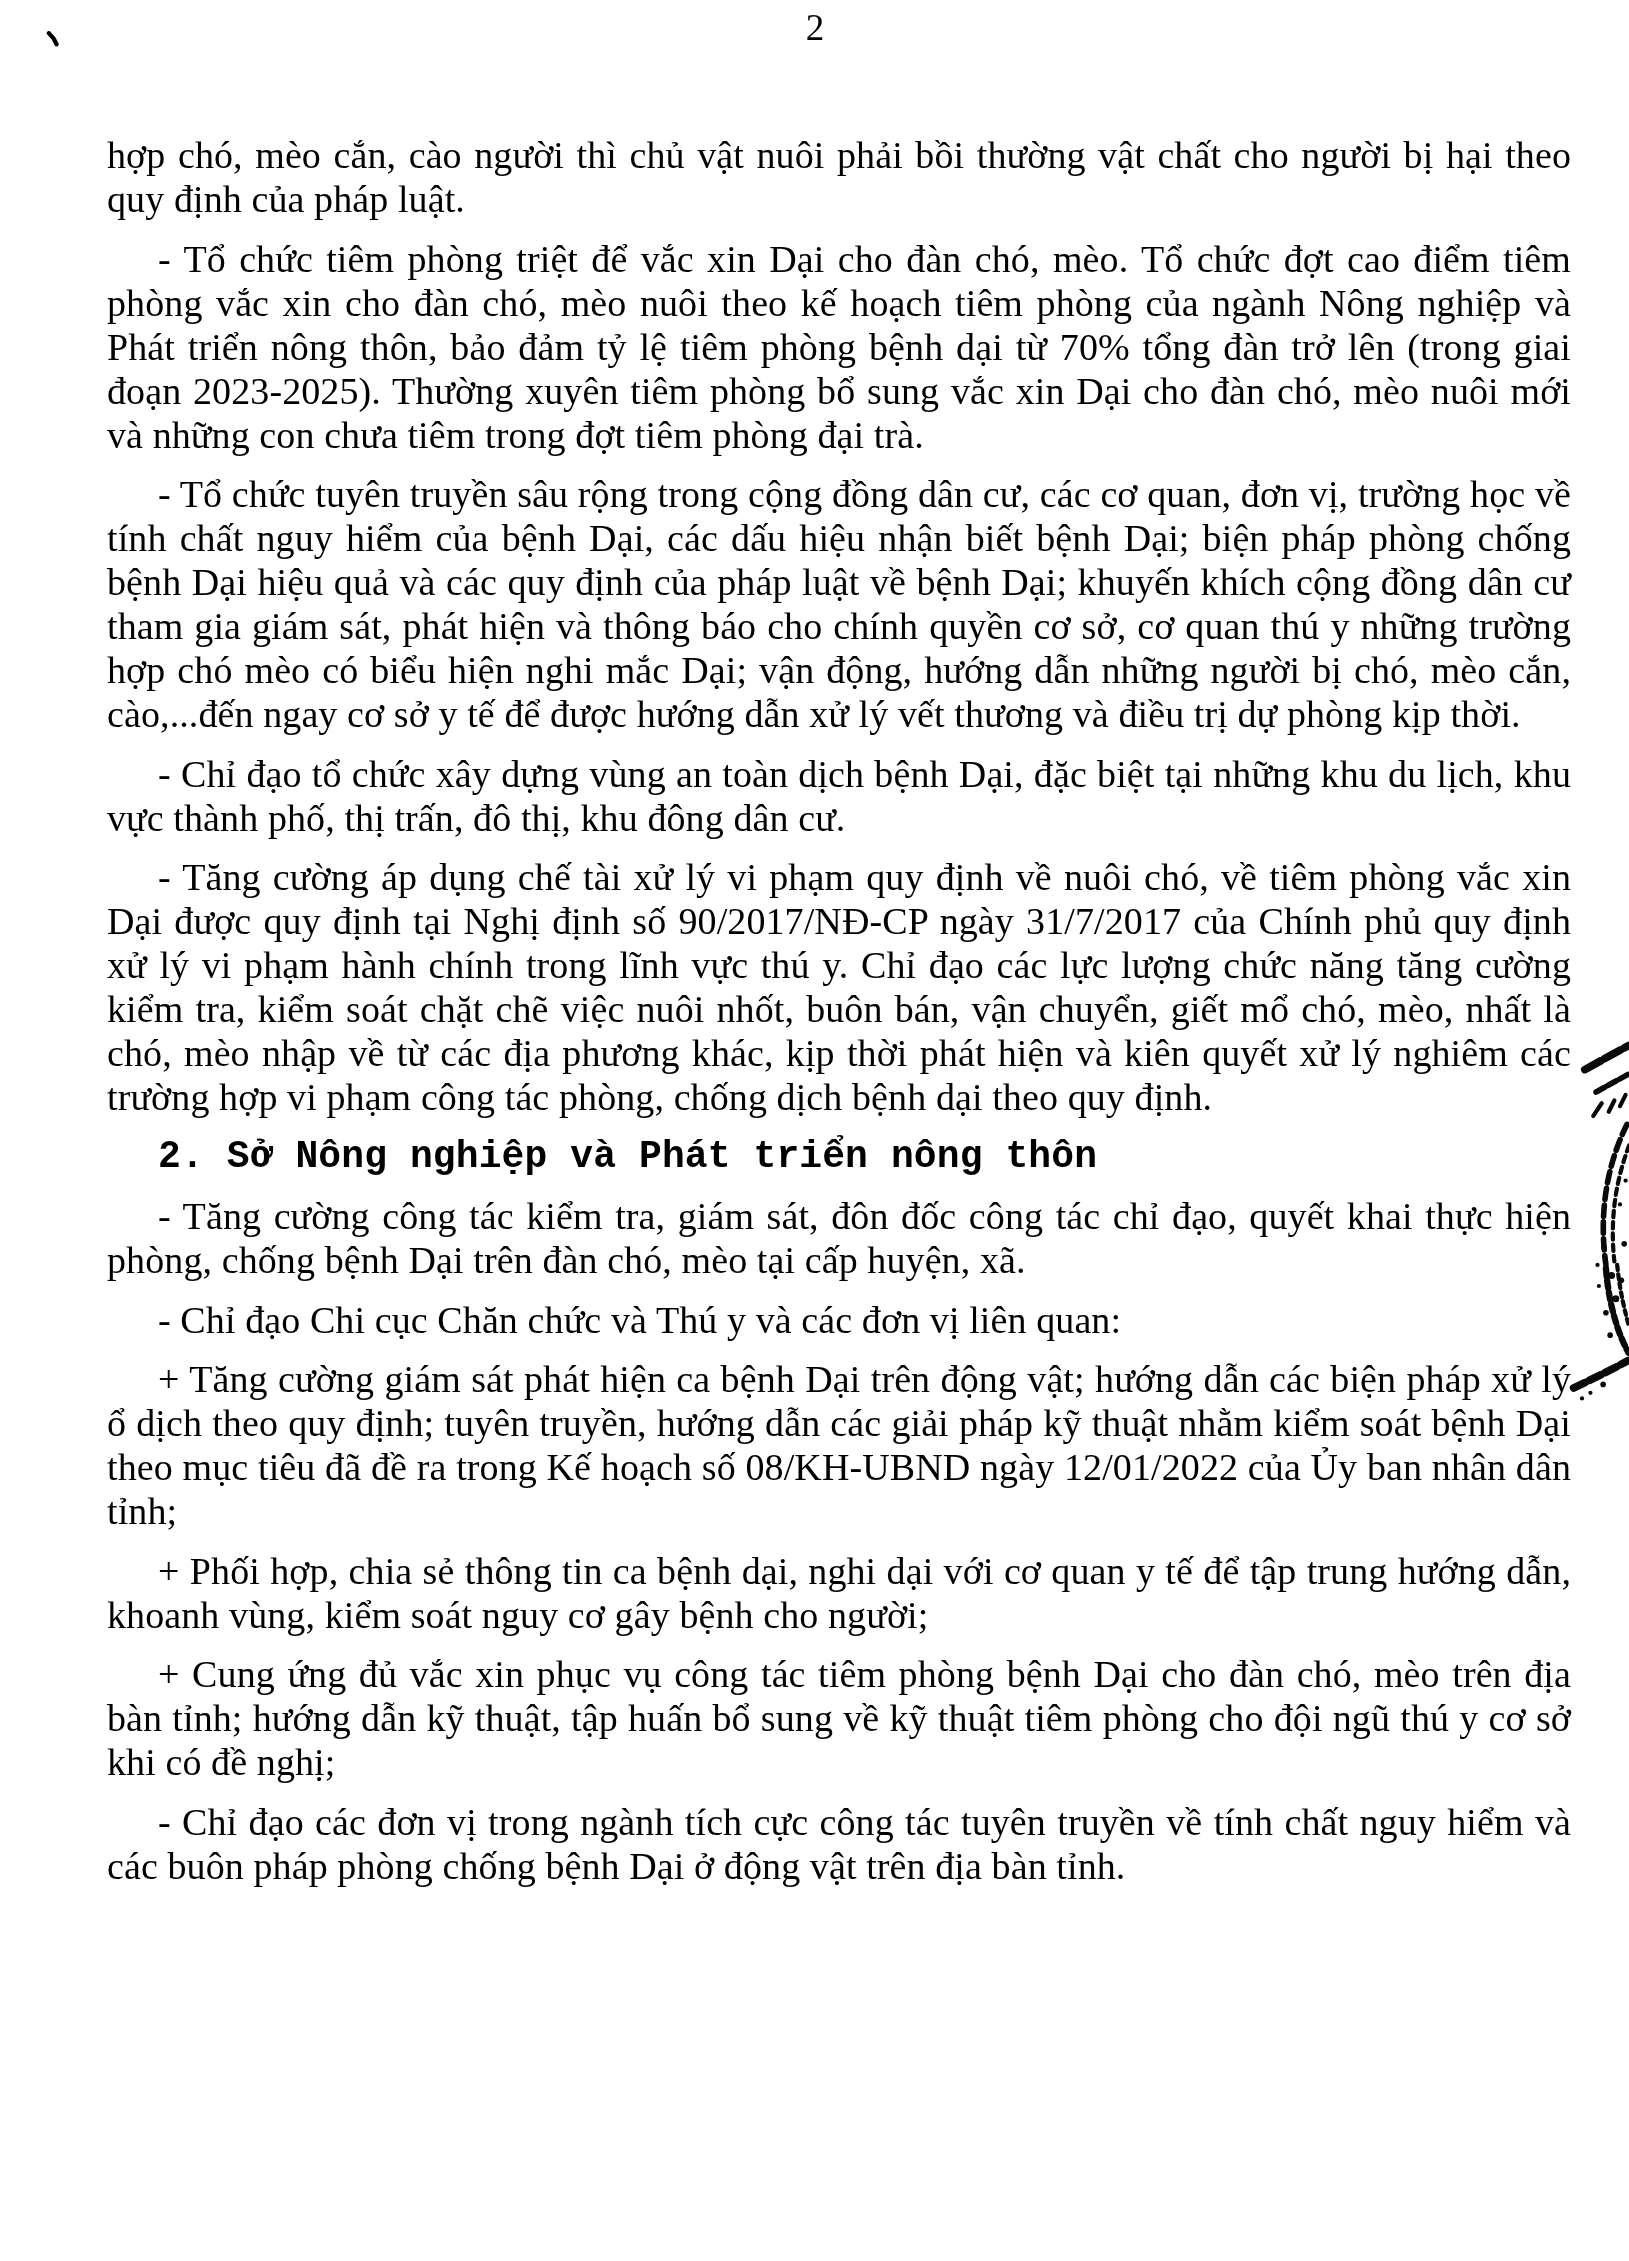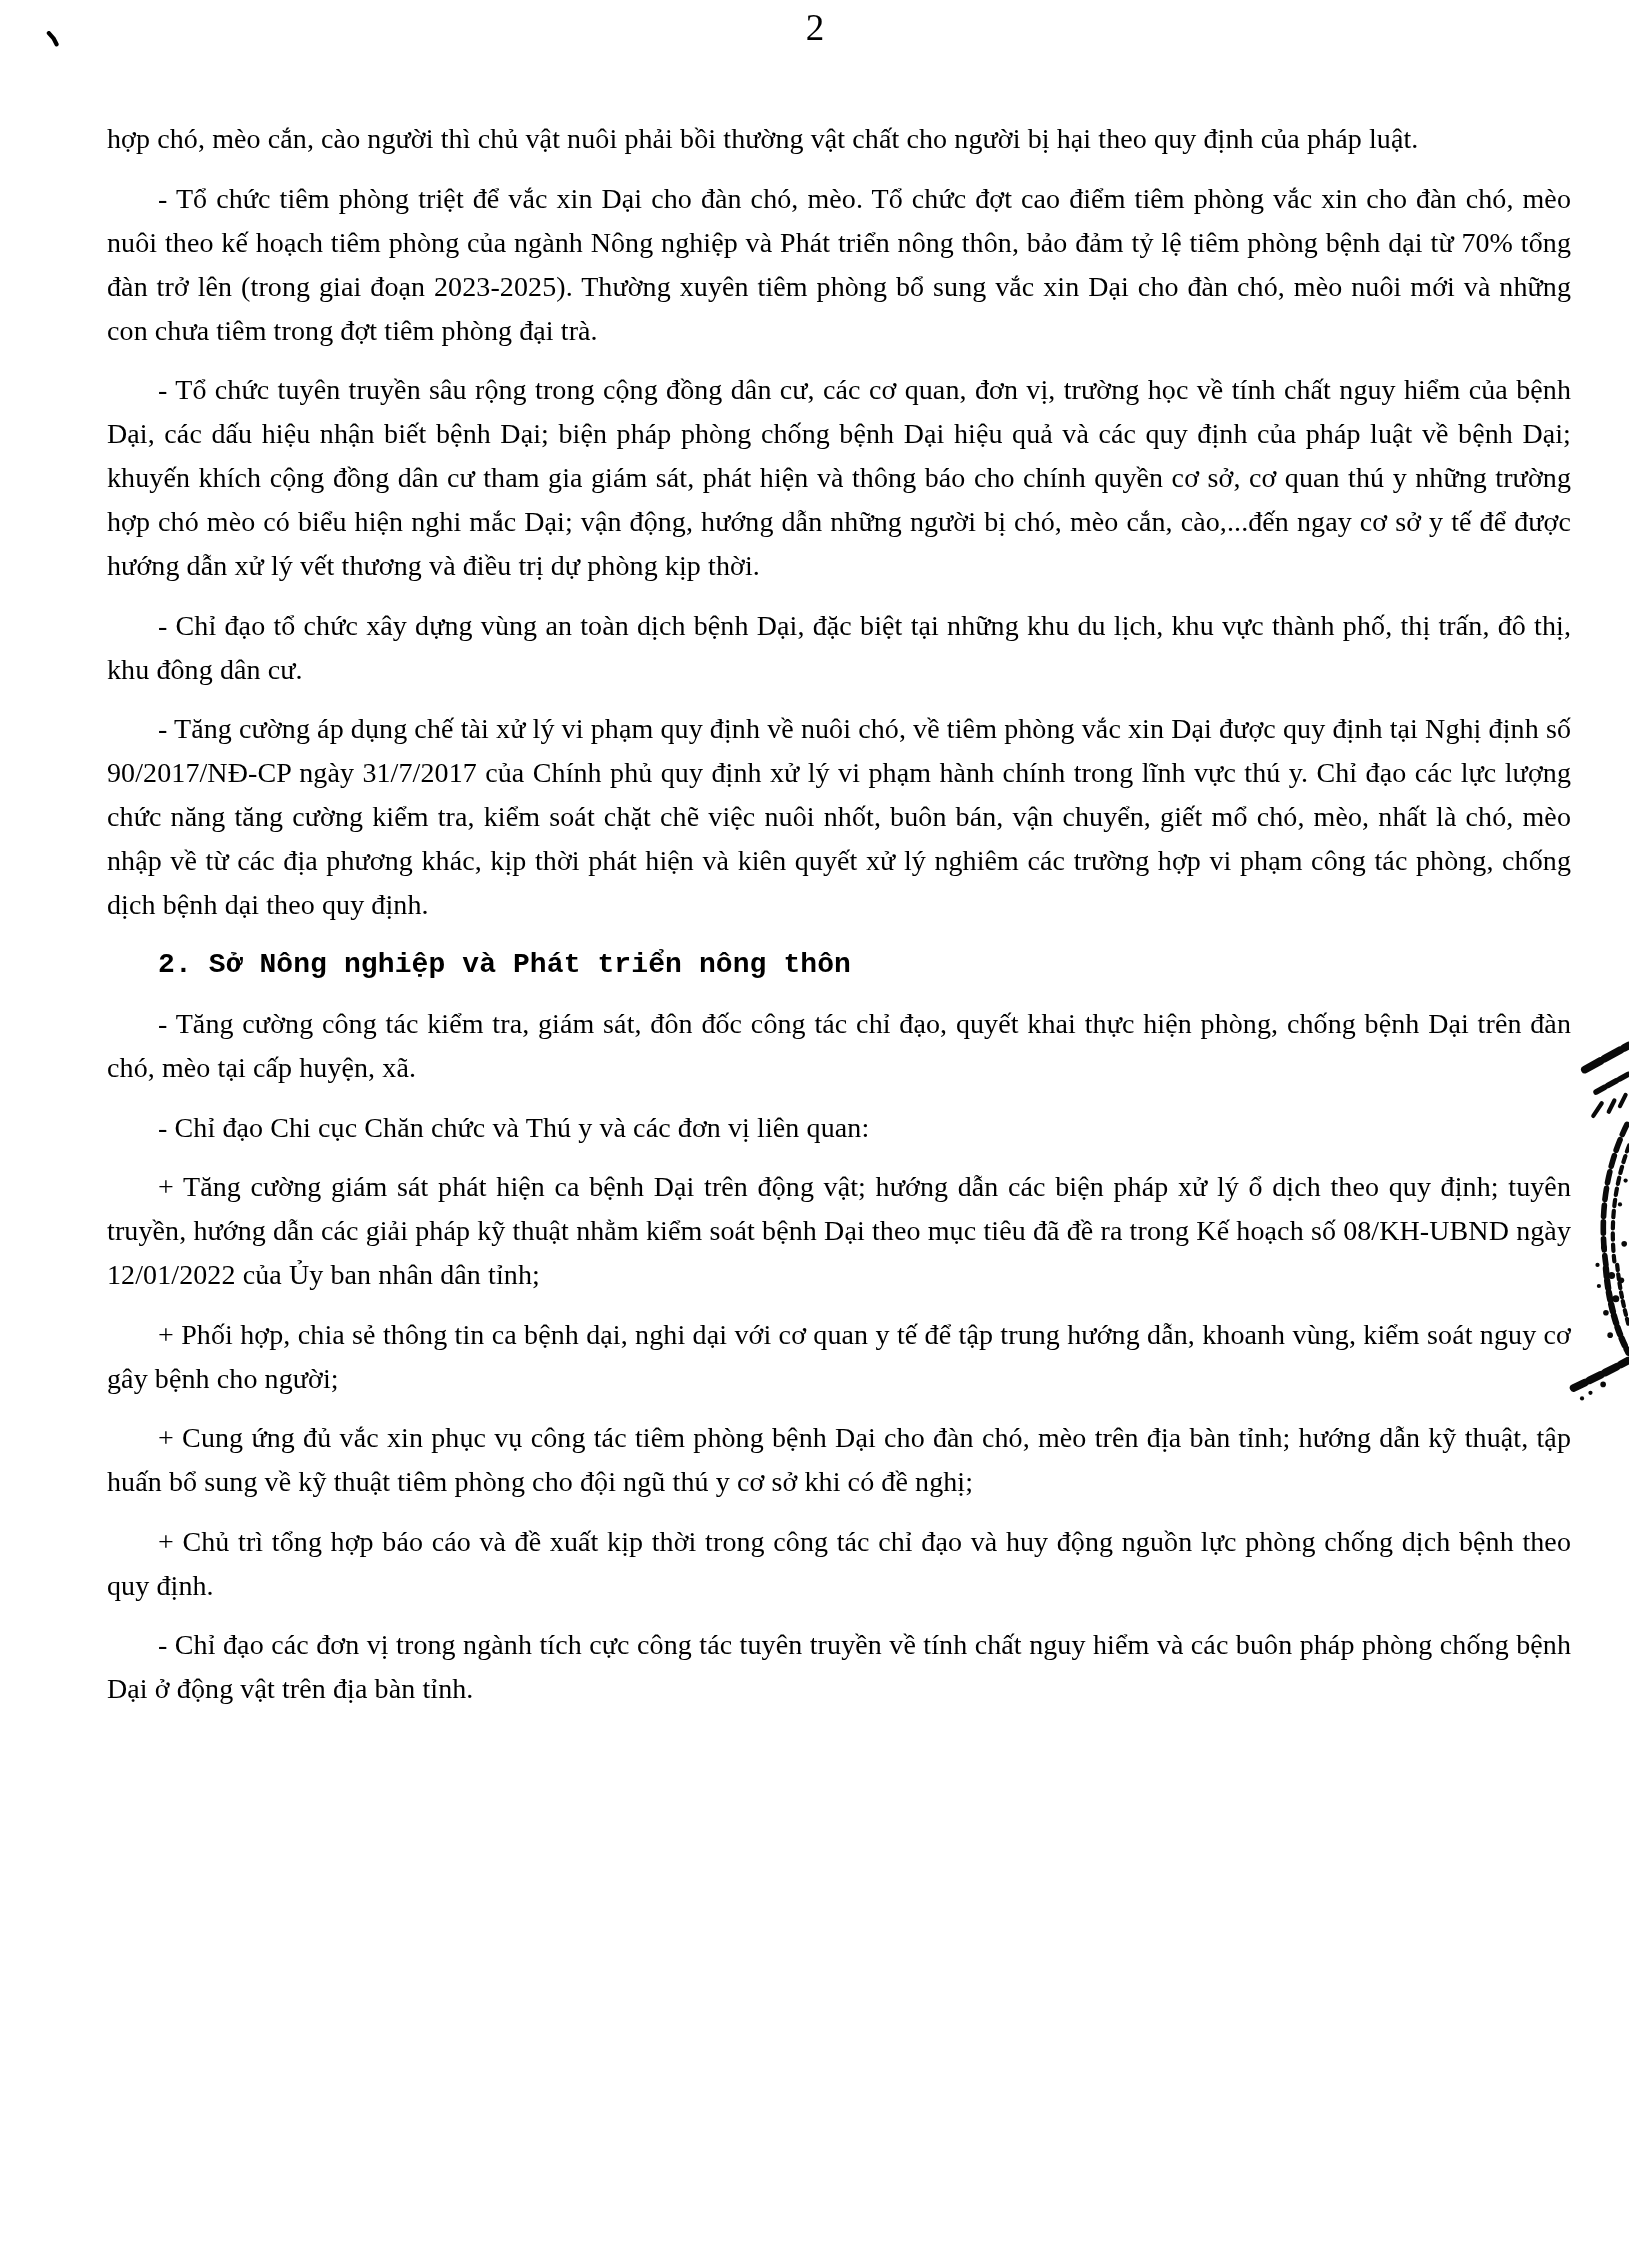--- a/index.html
+++ b/index.html
@@ -23,23 +23,23 @@
     color: #000;
   }
   .pen-tick {
     position: absolute;
     left: 46px;
     top: 31px;
   }
   .content {
     position: absolute;
     left: 107px;
-    top: 117px;
+    top: 133px;
     width: 1464px;
-    font-size: 28px;
+    font-size: 38px;
     line-height: 44px;
     text-align: justify;
     letter-spacing: 0.1px;
   }
   .content p {
     margin: 0 0 15.5px 0;
     text-indent: 51px;
   }
   .content p.continuation { text-indent: 0; }
   .content p.heading { font-weight: bold; font-family: Liberation Mono, monospace; }
@@ -68,21 +68,20 @@
     <p class="item">- Tổ chức tiêm phòng triệt để vắc xin Dại cho đàn chó, mèo. Tổ chức đợt cao điểm tiêm phòng vắc xin cho đàn chó, mèo nuôi theo kế hoạch tiêm phòng của ngành Nông nghiệp và Phát triển nông thôn, bảo đảm tỷ lệ tiêm phòng bệnh dại từ 70% tổng đàn trở lên (trong giai đoạn 2023-2025). Thường xuyên tiêm phòng bổ sung vắc xin Dại cho đàn chó, mèo nuôi mới và những con chưa tiêm trong đợt tiêm phòng đại trà.</p>
     <p class="item">- Tổ chức tuyên truyền sâu rộng trong cộng đồng dân cư, các cơ quan, đơn vị, trường học về tính chất nguy hiểm của bệnh Dại, các dấu hiệu nhận biết bệnh Dại; biện pháp phòng chống bệnh Dại hiệu quả và các quy định của pháp luật về bệnh Dại; khuyến khích cộng đồng dân cư tham gia giám sát, phát hiện và thông báo cho chính quyền cơ sở, cơ quan thú y những trường hợp chó mèo có biểu hiện nghi mắc Dại; vận động, hướng dẫn những người bị chó, mèo cắn, cào,...đến ngay cơ sở y tế để được hướng dẫn xử lý vết thương và điều trị dự phòng kịp thời.</p>
     <p class="item">- Chỉ đạo tổ chức xây dựng vùng an toàn dịch bệnh Dại, đặc biệt tại những khu du lịch, khu vực thành phố, thị trấn, đô thị, khu đông dân cư.</p>
     <p class="item">- Tăng cường áp dụng chế tài xử lý vi phạm quy định về nuôi chó, về tiêm phòng vắc xin Dại được quy định tại Nghị định số 90/2017/NĐ-CP ngày 31/7/2017 của Chính phủ quy định xử lý vi phạm hành chính trong lĩnh vực thú y. Chỉ đạo các lực lượng chức năng tăng cường kiểm tra, kiểm soát chặt chẽ việc nuôi nhốt, buôn bán, vận chuyển, giết mổ chó, mèo, nhất là chó, mèo nhập về từ các địa phương khác, kịp thời phát hiện và kiên quyết xử lý nghiêm các trường hợp vi phạm công tác phòng, chống dịch bệnh dại theo quy định.</p>
     <p class="heading">2. Sở Nông nghiệp và Phát triển nông thôn</p>
     <p class="item">- Tăng cường công tác kiểm tra, giám sát, đôn đốc công tác chỉ đạo, quyết khai thực hiện phòng, chống bệnh Dại trên đàn chó, mèo tại cấp huyện, xã.</p>
     <p class="item">- Chỉ đạo Chi cục Chăn chức và Thú y và các đơn vị liên quan:</p>
     <p class="item">+ Tăng cường giám sát phát hiện ca bệnh Dại trên động vật; hướng dẫn các biện pháp xử lý ổ dịch theo quy định; tuyên truyền, hướng dẫn các giải pháp kỹ thuật nhằm kiểm soát bệnh Dại theo mục tiêu đã đề ra trong Kế hoạch số 08/KH-UBND ngày 12/01/2022 của Ủy ban nhân dân tỉnh;</p>
     <p class="item">+ Phối hợp, chia sẻ thông tin ca bệnh dại, nghi dại với cơ quan y tế để tập trung hướng dẫn, khoanh vùng, kiểm soát nguy cơ gây bệnh cho người;</p>
     <p class="item">+ Cung ứng đủ vắc xin phục vụ công tác tiêm phòng bệnh Dại cho đàn chó, mèo trên địa bàn tỉnh; hướng dẫn kỹ thuật, tập huấn bổ sung về kỹ thuật tiêm phòng cho đội ngũ thú y cơ sở khi có đề nghị;</p>
-    <p class="item">+ Chủ trì tổng hợp báo cáo và đề xuất kịp thời trong công tác chỉ đạo và huy động nguồn lực phòng chống dịch bệnh theo quy định.</p>
     <p class="item">- Chỉ đạo các đơn vị trong ngành tích cực công tác tuyên truyền về tính chất nguy hiểm và các buôn pháp phòng chống bệnh Dại ở động vật trên địa bàn tỉnh.</p>
   </div>
 
   <svg class="stamp-fragment" width="65" height="383" viewBox="0 0 92 545" aria-hidden="true">
     <g stroke="#0a0a0a" fill="none" stroke-linecap="round">
       <path d="M28,52 L90,18" stroke-width="11" stroke-dasharray="26 6"></path>
       <path d="M44,84 L91,58" stroke-width="8" stroke-dasharray="14 5"></path>
       <path d="M40,118 L52,100 M62,112 L70,96 M78,104 L86,88" stroke-width="6"></path>
       <path d="M88,130 C 58,190 48,260 58,330" stroke-width="8" stroke-dasharray="16 8"></path>
       <path d="M91,160 C 70,215 64,270 70,325" stroke-width="6" stroke-dasharray="9 7"></path>

